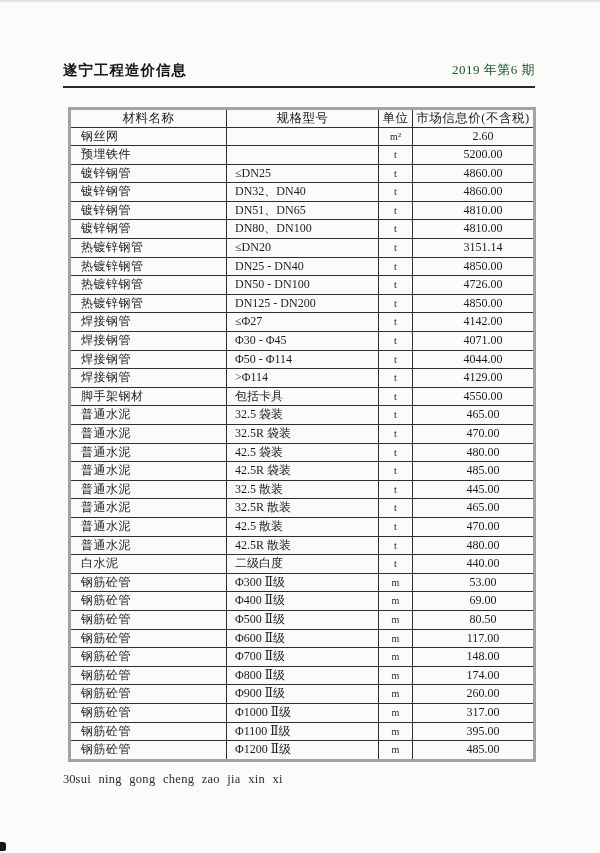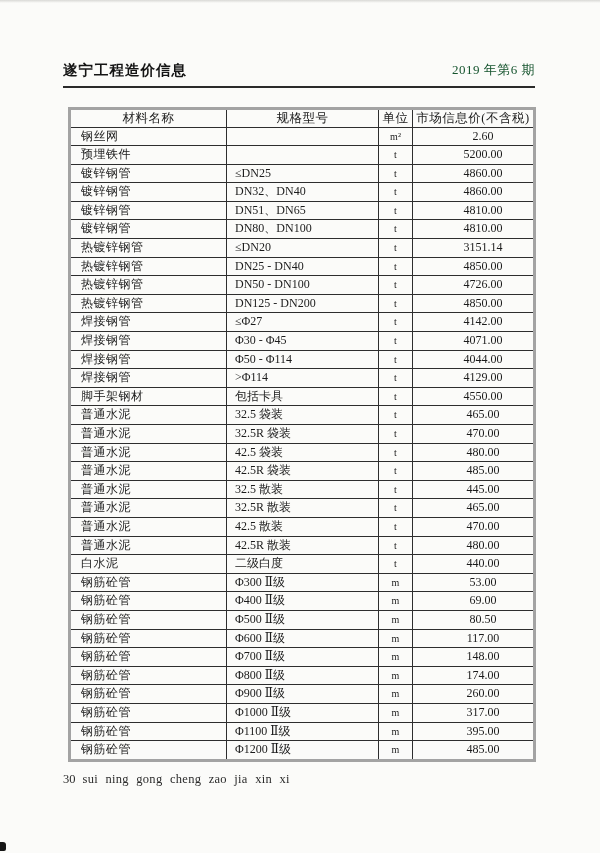--- a/index.html
+++ b/index.html
@@ -63,21 +63,21 @@
   }
   .price-table td.c0 { text-align: left; padding-left: 10px; letter-spacing: 0.5px; }
   .price-table td.c1 { text-align: left; padding-left: 8px; }
   .price-table td.c2 { text-align: center; font-size: 10px; }
   .price-table td.c3 { text-align: center; padding-left: 20px; }
 
   .page-footer {
     position: absolute; top: 772px; left: 63px;
     font-size: 12.5px; color: #2b2b2b;
   }
-  .page-footer .pinyin { margin-left: 7px; word-spacing: 4px; letter-spacing: 0.3px; }
+  .page-footer .pinyin { word-spacing: 4px; letter-spacing: 0.3px; }
 </style>
 </head>
 <body>
 
 <div class="page">
   <div class="scan-edge-top"></div>
 
   <div class="header-row">
     <div class="pub-title">遂宁工程造价信息</div>
     <div class="issue-label">2019 年第6 期</div>

